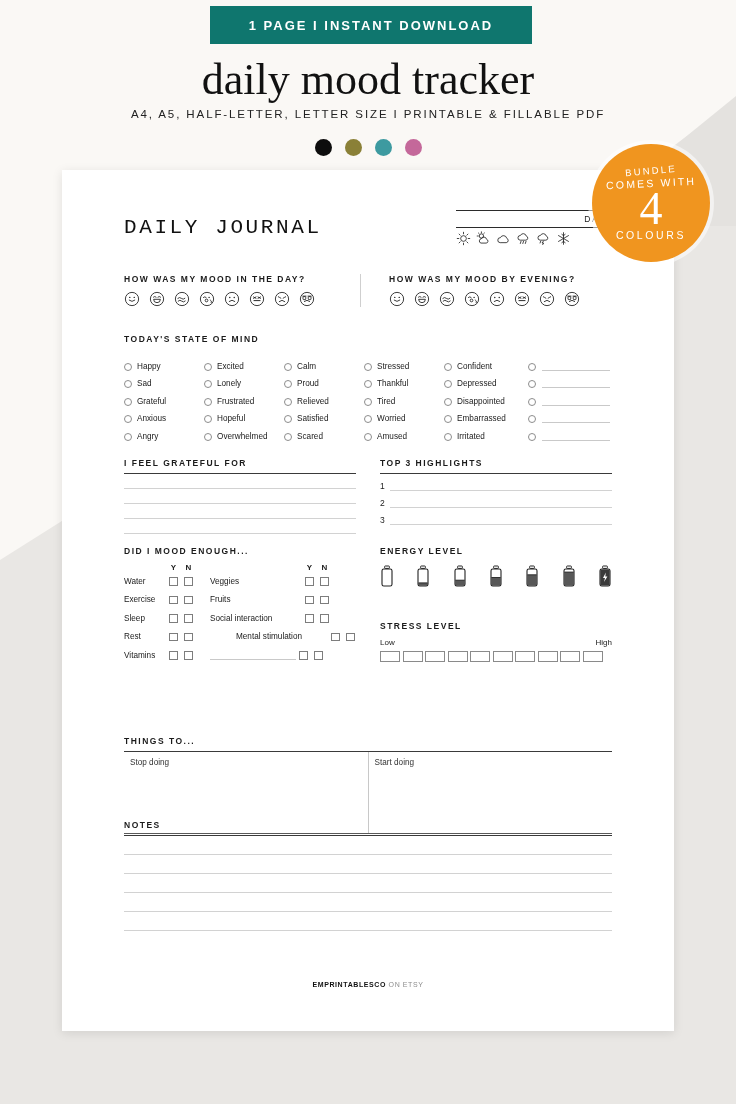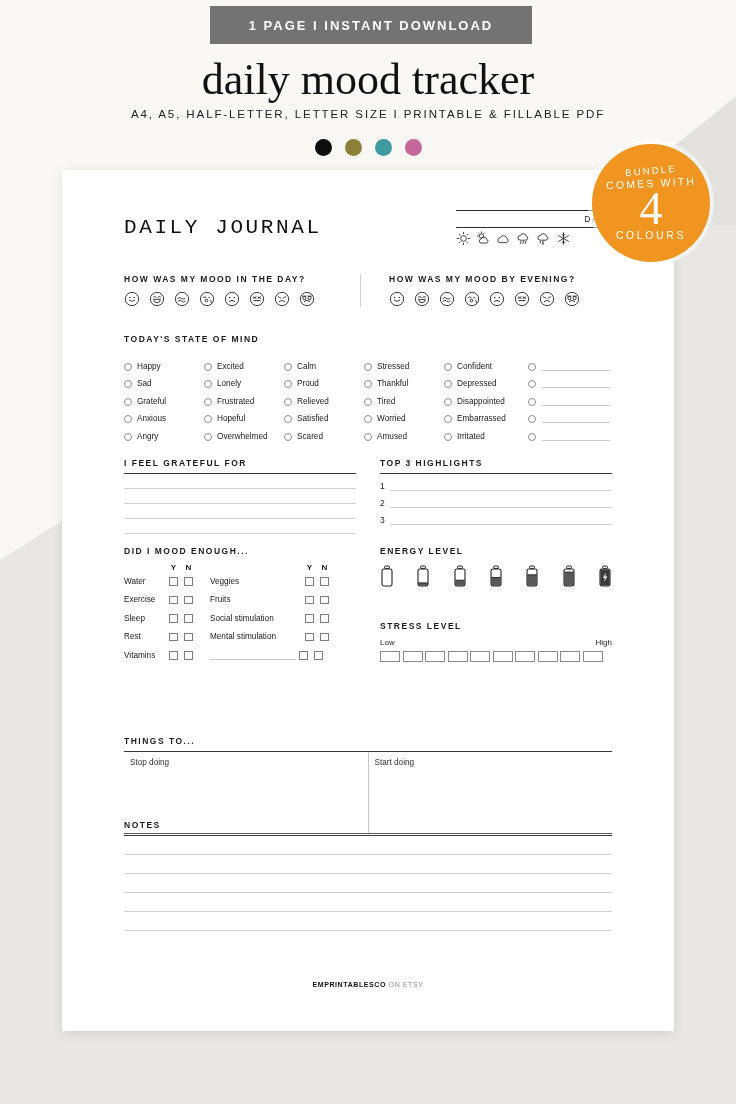--- a/index.html
+++ b/index.html
@@ -24,21 +24,21 @@
   }
   .bg-gray-tri {
     position:absolute; right:0; top:96px; width:160px; height:130px;
     background:#e4e2df;
     clip-path: polygon(100% 0, 100% 100%, 0 100%);
   }
 
   
   .banner {
     position:absolute; left:210px; top:6px; width:322px; height:38px;
-    background:#737373; color:#fff;
+    background:#0f766e; color:#fff;
     display:flex; align-items:center; justify-content:center;
     letter-spacing:2.0px; font-size:13px; font-weight:bold;
   }
   .title {
     position:absolute; left:0; top:54px; width:736px;
     text-align:center;
     font-family:"Liberation Serif", serif;
     font-size:44px; color:#111; letter-spacing:0px;
   }
   .subtitle {
@@ -593,30 +593,30 @@
               <div class="e-row">
                 <span class="e-lbl" style="width: 92px;">Fruits</span>
                 <span style="width: 15px; display: flex; justify-content: center;">
                   <span class="chk"></span>
                 </span>
                 <span style="width: 15px; display: flex; justify-content: center;">
                   <span class="chk"></span>
                 </span>
               </div>
               <div class="e-row">
-                <span class="e-lbl" style="width: 92px;">Social stimulation</span>
-                <span style="width: 15px; display: flex; justify-content: center;">
-                  <span class="chk"></span>
-                </span>
-                <span style="width: 15px; display: flex; justify-content: center;">
-                  <span class="chk"></span>
-                </span>
-              </div>
-              <div class="e-row">
-                <span class="e-lbl" style="width: 92px;">Mental stimulation</span>
+                <span class="e-lbl" style="width: 92px;">Social interaction</span>
+                <span style="width: 15px; display: flex; justify-content: center;">
+                  <span class="chk"></span>
+                </span>
+                <span style="width: 15px; display: flex; justify-content: center;">
+                  <span class="chk"></span>
+                </span>
+              </div>
+              <div class="e-row">
+                <span class="e-lbl" style="width: 92px; margin-left: 26px;">Mental stimulation</span>
                 <span style="width: 15px; display: flex; justify-content: center;">
                   <span class="chk"></span>
                 </span>
                 <span style="width: 15px; display: flex; justify-content: center;">
                   <span class="chk"></span>
                 </span>
               </div>
               <div class="e-row">
                 <span class="e-lbl" style="width: 86px; border-bottom: 1px solid rgb(201, 201, 201); height: 10px; margin-right: 0px;"></span>
                 <span style="width: 15px; display: flex; justify-content: center;">

